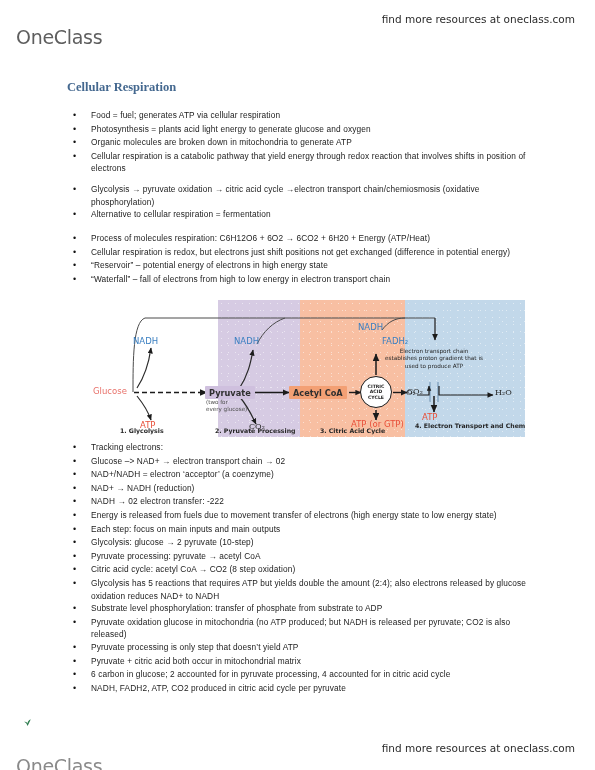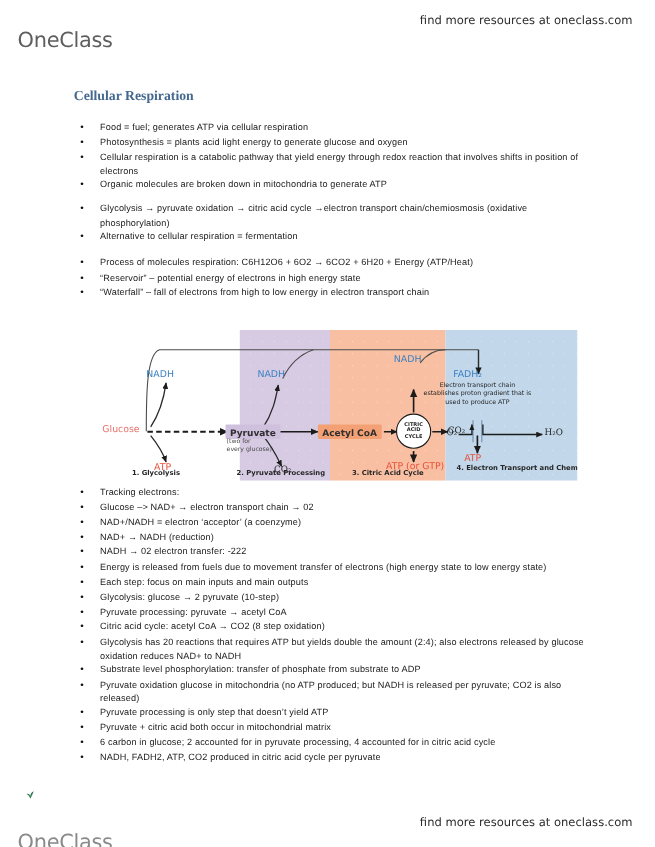--- a/index.html
+++ b/index.html
@@ -234,43 +234,47 @@
   <div class="bullet-row">
     <div class="bullet-dot"></div>
     <div class="bullet-text">Food = fuel; generates ATP via cellular respiration</div>
   </div>
   <div class="bullet-row">
     <div class="bullet-dot"></div>
     <div class="bullet-text">Photosynthesis = plants acid light energy to generate glucose and oxygen</div>
   </div>
   <div class="bullet-row">
     <div class="bullet-dot"></div>
+    <div class="bullet-text">Organic molecules are broken down in mitochondria to generate ATP</div>
+  </div>
+  <div class="bullet-row">
+    <div class="bullet-dot"></div>
     <div class="bullet-text">Cellular respiration is a catabolic pathway that yield energy through redox reaction that involves shifts in position of electrons</div>
   </div>
-  <div class="bullet-row">
-    <div class="bullet-dot"></div>
-    <div class="bullet-text">Organic molecules are broken down in mitochondria to generate ATP</div>
-  </div>
 </div>
 
 <div class="bullets block-b">
   <div class="bullet-row">
     <div class="bullet-dot"></div>
     <div class="bullet-text">Glycolysis → pyruvate oxidation → citric acid cycle →electron transport chain/chemiosmosis (oxidative phosphorylation)</div>
   </div>
   <div class="bullet-row">
     <div class="bullet-dot"></div>
     <div class="bullet-text">Alternative to cellular respiration = fermentation</div>
   </div>
 </div>
 
 <div class="bullets block-c">
   <div class="bullet-row">
     <div class="bullet-dot"></div>
     <div class="bullet-text">Process of molecules respiration: C6H12O6 + 6O2 → 6CO2 + 6H20 + Energy (ATP/Heat)</div>
+  </div>
+  <div class="bullet-row">
+    <div class="bullet-dot"></div>
+    <div class="bullet-text">Cellular respiration is redox, but electrons just shift positions not get exchanged (difference in potential energy)</div>
   </div>
   <div class="bullet-row">
     <div class="bullet-dot"></div>
     <div class="bullet-text">“Reservoir” – potential energy of electrons in high energy state</div>
   </div>
   <div class="bullet-row">
     <div class="bullet-dot"></div>
     <div class="bullet-text">“Waterfall” – fall of electrons from high to low energy in electron transport chain</div>
   </div>
 </div>
@@ -341,21 +345,21 @@
   <div class="box box-pyruvate" style="left:112px; top:86px;">Pyruvate</div>
   <div class="sub-note" style="left:113px; top:99px;">(two for</div>
   <div class="sub-note" style="left:113px; top:106px;">every glucose)</div>
 
   <div class="lbl lbl-nadh" style="left:141px; top:36px;">NADH</div>
   <div class="co2" style="left:156px; top:122px;">CO₂</div>
 
   <div class="box box-acetyl" style="left:196px; top:86px;">Acetyl CoA</div>
 
   <div class="lbl lbl-nadh" style="left:265px; top:22px;">NADH</div>
-  <div class="lbl lbl-nadh" style="left:278px; top:36px;padding-left:41px;">FADH₂</div>
+  <div class="lbl lbl-nadh" style="left:248px; top:36px;padding-left:41px;">FADH₂</div>
 
   <div class="cycle-circle" style="left:267px; top:76px;">
     <span>
       <span>CITRIC</span><br>
       <span>ACID</span><br>
       <span>CYCLE</span>
     </span>
   </div>
 
   <div class="co2" style="left:314px; top:87px;">CO₂</div>
@@ -408,21 +412,21 @@
   <div class="bullet-row">
       <div class="bullet-dot"></div>
       <div class="bullet-text">Pyruvate processing: pyruvate → acetyl CoA</div>
     </div>
   <div class="bullet-row">
       <div class="bullet-dot"></div>
       <div class="bullet-text">Citric acid cycle: acetyl CoA → CO2 (8 step oxidation)</div>
     </div>
   <div class="bullet-row">
       <div class="bullet-dot"></div>
-      <div class="bullet-text">Glycolysis has 20 reactions that requires ATP but yields double the amount (2:4); also electrons released by glucose oxidation reduces NAD+ to NADH</div>
+      <div class="bullet-text">Glycolysis has 5 reactions that requires ATP but yields double the amount (2:4); also electrons released by glucose oxidation reduces NAD+ to NADH</div>
     </div>
   <div class="bullet-row">
       <div class="bullet-dot"></div>
       <div class="bullet-text">Substrate level phosphorylation: transfer of phosphate from substrate to ADP</div>
     </div>
   <div class="bullet-row">
       <div class="bullet-dot"></div>
       <div class="bullet-text">Pyruvate oxidation glucose in mitochondria (no ATP produced; but NADH is released per pyruvate; CO2 is also released)</div>
     </div>
   <div class="bullet-row">

